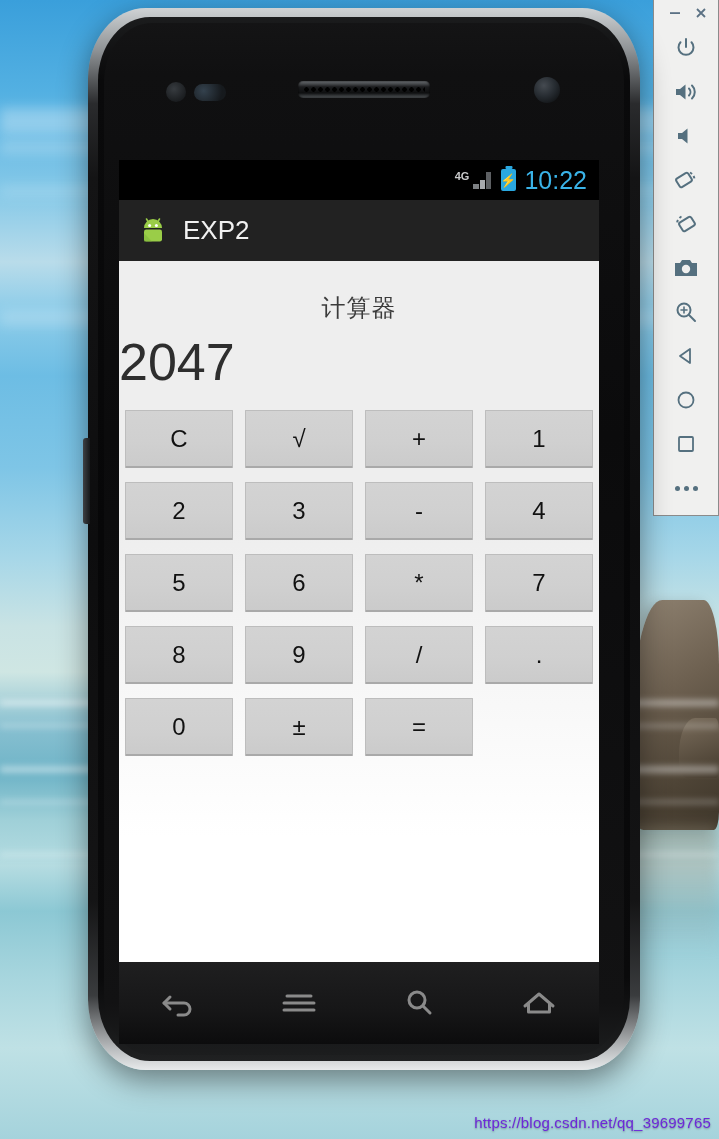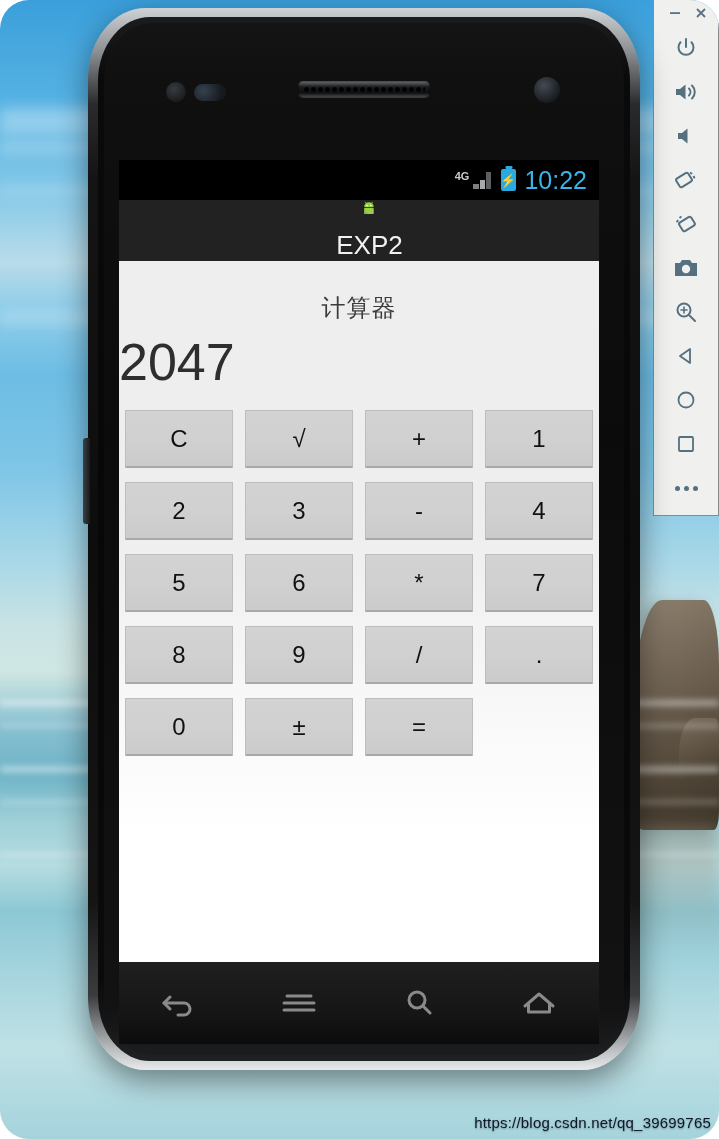--- a/index.html
+++ b/index.html
@@ -9,21 +9,20 @@
     height: 1139px;
     overflow: hidden;
     font-family: "Liberation Sans", sans-serif;
   }
 
   #stage {
     position: relative;
     width: 719px;
     height: 1139px;
     overflow: hidden;
-    border-radius: 29px;
   }
 
   
   .wallpaper {
     position: absolute;
     inset: 0;
     background:
       linear-gradient(to bottom,
         #3a9fdb 0%,
         #53b0e2 8%,
@@ -261,21 +260,20 @@
 
   
   #action-bar {
     height: 61px;
     background: #222222;
     display: flex;
     align-items: center;
     padding-left: 21px;
     box-sizing: border-box;
     gap: 13px;
-    flex-direction: column;
   }
   #app-title {
     color: #f1f1f1;
     font-size: 26px;
   }
 
   
   #calc-body {
     position: relative;
     height: 701px;
@@ -340,21 +338,21 @@
     display: flex; align-items: center; justify-content: center;
     color: #8a8a8a;
     cursor: pointer;
   }
 
   
   #watermark {
     position: absolute;
     right: 8px;
     bottom: 8px;
-    color: #0f172a;
+    color: #6d28d9;
     font-size: 15px;
     text-shadow: 0 1px 2px rgba(0,0,0,0.35);
     letter-spacing: .2px;
     padding-left: 36px;
   }
 </style>
 </head>
 <body>
 
 <div id="stage">

